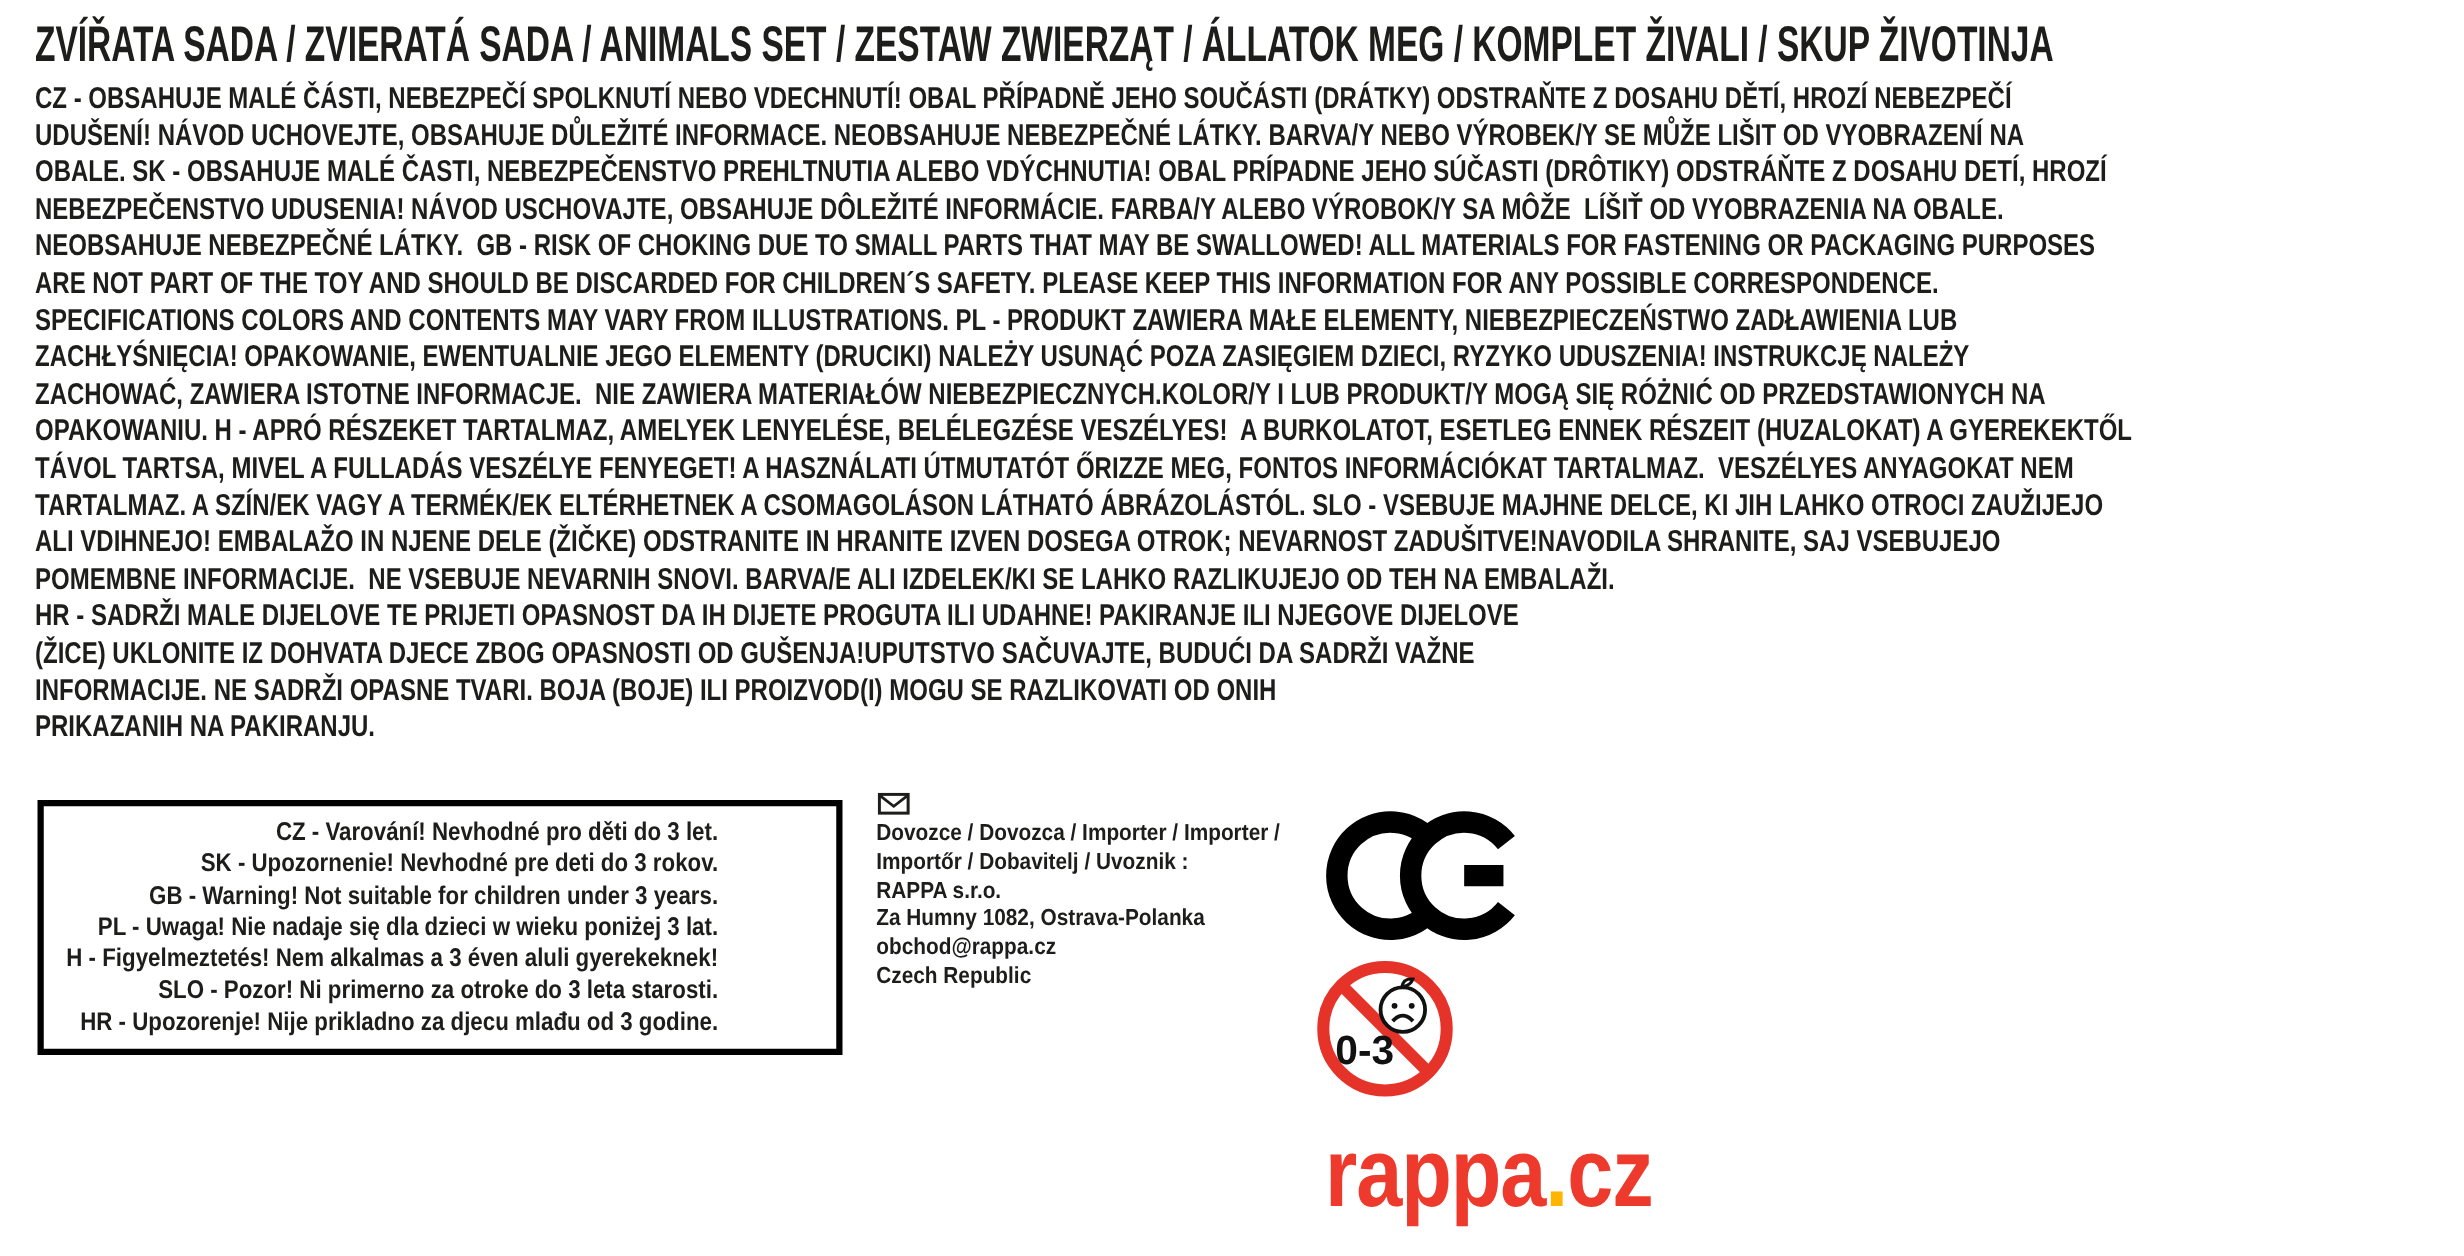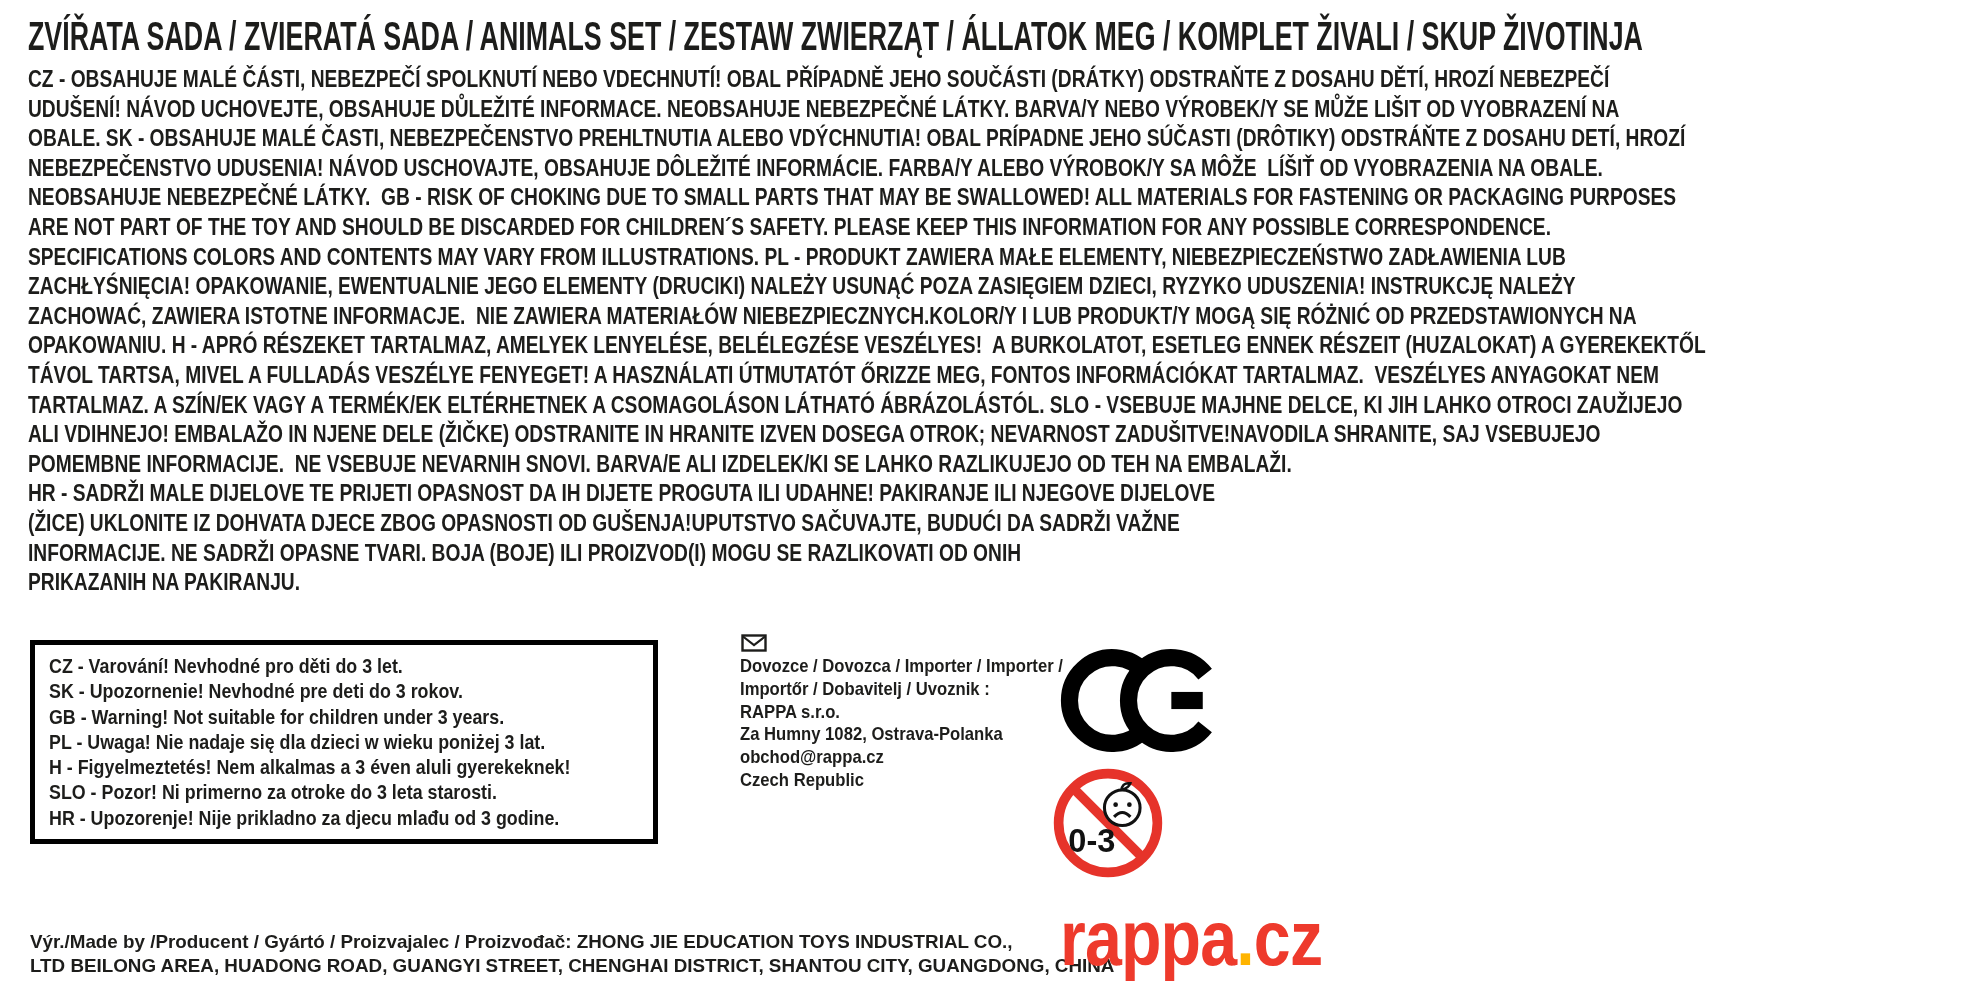--- a/index.html
+++ b/index.html
@@ -4,24 +4,24 @@
 <style>
   html,body{margin:0;padding:0;background:#fff;}
   .page{position:relative;width:1971px;height:1005px;background:#ffffff;overflow:hidden;
         font-family:"Liberation Sans",sans-serif;color:#1d1d1b;}
   .title{position:absolute;left:28px;top:14px;font-size:40px;font-weight:bold;
          transform:scaleX(0.67);transform-origin:0 0;white-space:pre;}
   #body-lines{position:absolute;left:28px;top:64px;}
   .body-line{font-size:24px;font-weight:bold;line-height:29.6px;white-space:pre;
              transform:scaleX(0.80);transform-origin:0 0;}
   .warn-box{position:absolute;left:30px;top:640px;width:604px;height:178px;
-            border:5px solid #000;padding:8px 0 8px 14px;}
+            border:5px solid #000;padding:8px 16px 8px 14px;text-align:right;}
   .warn-line{font-size:20.5px;font-weight:bold;line-height:25.3px;white-space:pre;
              transform:scaleX(0.87);transform-origin:0 0;}
-  .importer{position:absolute;left:740px;top:634px;}
+  .importer{position:absolute;left:701px;top:634px;}
   .envelope{display:block;margin:0 0 3px 1px;}
   .importer-line{font-size:18.5px;font-weight:bold;line-height:22.8px;white-space:pre;
              transform:scaleX(0.90);transform-origin:0 0;}
   .ce{position:absolute;left:1058px;top:648px;}
   .age{position:absolute;left:1051px;top:766px;}
   .made-in{position:absolute;left:36px;top:850px;}
   .made-line{font-size:26px;font-weight:normal;line-height:30.5px;white-space:pre;
              transform:scaleX(0.91);transform-origin:0 0;}
   .manufacturer{position:absolute;left:30px;top:930px;}
   .man-line{font-size:19px;font-weight:bold;line-height:24px;white-space:pre;
@@ -95,20 +95,16 @@
     <line x1="23" y1="23" x2="89" y2="89" style="stroke:var(--warning-red,#e6332a)" stroke-width="9.5"></line>
     <circle cx="70" cy="41" r="17.5" fill="#ffffff" stroke="#111" stroke-width="3"></circle>
     <path d="M 69 24 Q 70 16 78 17 Q 76 22 70 23" fill="none" stroke="#111" stroke-width="2.4"></path>
     <circle cx="63.5" cy="38" r="2.3" fill="#111"></circle>
     <circle cx="77" cy="38" r="2.3" fill="#111"></circle>
     <path d="M 62 50 Q 70 41.5 78 50" fill="none" stroke="#111" stroke-width="3"></path>
     <text x="17" y="84" font-family="Liberation Sans, sans-serif" font-size="32" font-weight="bold" fill="#111">0-3</text>
   </svg>
 
 
-  <div class="manufacturer">
-      <div class="man-line">Výr./Made by /Producent / Gyártó / Proizvajalec / Proizvođač: ZHONG JIE EDUCATION TOYS INDUSTRIAL CO.,</div>
-      <div class="man-line">LTD BEILONG AREA, HUADONG ROAD, GUANGYI STREET, CHENGHAI DISTRICT, SHANTOU CITY, GUANGDONG, CHINA</div>
-    </div>
 
   <div class="logo"><span>rappa</span><span class="dot">.</span><span>cz</span></div>
 
 </div>
 
 </body></html>

